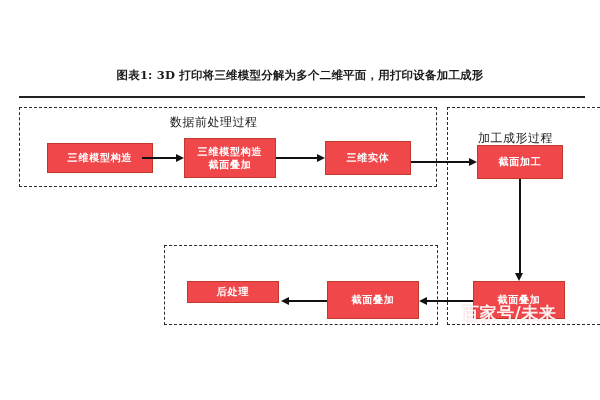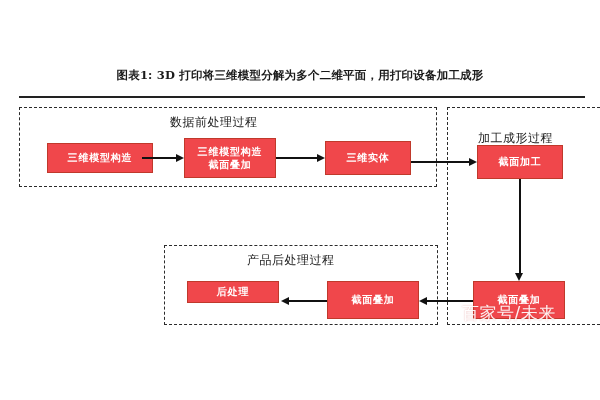--- a/index.html
+++ b/index.html
@@ -140,21 +140,21 @@
   
   #a6-line { left: 287px; top: 300px; width: 40px; }
   #a6-head { left: 281px; top: 296.5px; }
 
   
   .watermark {
     position: absolute;
     left: 462px;
     top: 302px;
     font-family: "DejaVu Sans", "Liberation Sans", sans-serif;
-    font-weight: normal;
+    font-weight: bold;
     font-size: 17px;
     color: #ffffff;
     opacity: 0.92;
     letter-spacing: 0.5px;
     white-space: nowrap;
     text-shadow: 0 0 2px rgba(200,60,60,0.45);
   }
 </style>
 </head>
 <body>
@@ -164,21 +164,20 @@
   <div class="chart-title">图表1:   3D 打印将三维模型分解为多个二维平面，用打印设备加工成形</div>
   <div class="title-rule"></div>
 
   <div class="group" id="group-pre"></div>
   <div class="group-label" id="label-pre">数据前处理过程</div>
 
   <div class="group" id="group-form"></div>
   <div class="group-label" id="label-form">加工成形过程</div>
 
   <div class="group" id="group-post"></div>
-  <div class="group-label" id="label-post">产品后处理过程</div>
 
   <div class="node" id="node-model">
     <span>三维模型构造</span>
   </div>
 
   <div class="node" id="node-approx">
     <span class="node-line2">三维模型构造</span>
     <span class="node-line2">截面叠加</span>
   </div>
 

